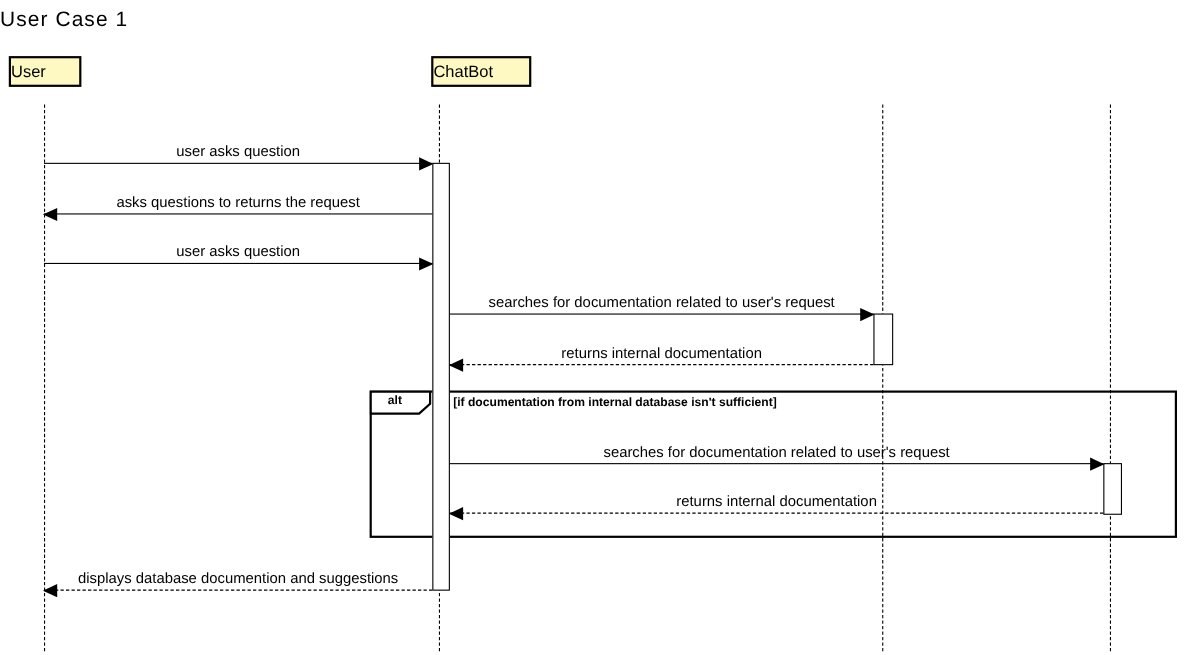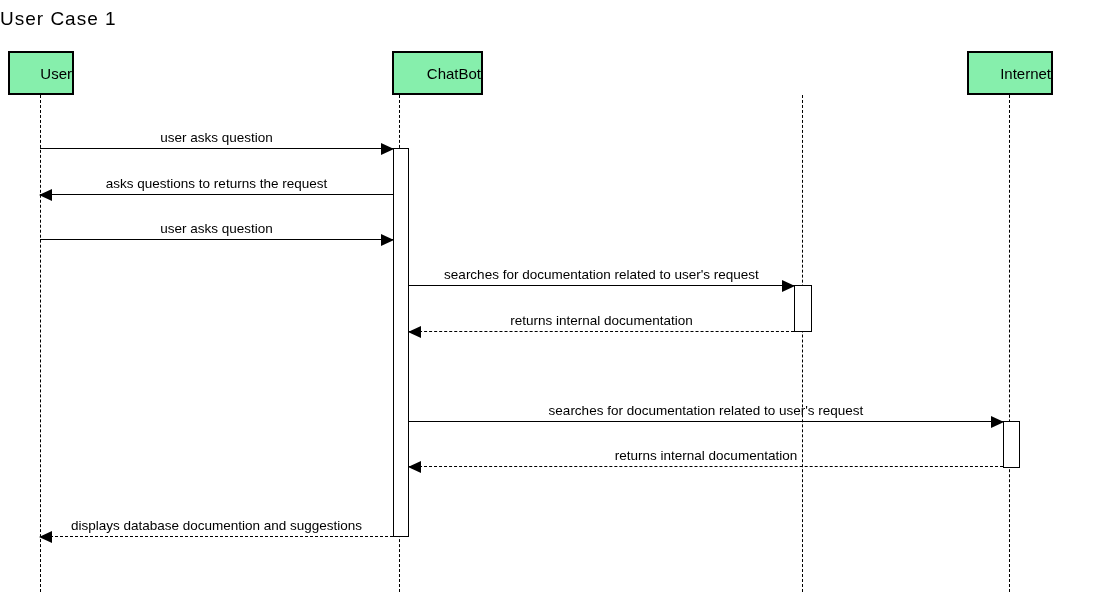--- a/index.html
+++ b/index.html
@@ -18,27 +18,27 @@
     top: 8px;
     left: 0;
     width: 1093px;
     text-align: left;
     font-size: 19px;
     letter-spacing: 1px;
   }
 
   .participant {
     position: absolute;
-    height: 44px;
+    height: 28px;
     border: 2.5px solid #000;
-    background: #86efac;
+    background: #fef9c3;
     box-sizing: border-box;
     display: flex;
     align-items: center;
-    justify-content: flex-end;
+    justify-content: flex-start;
     font-size: 15px;
     z-index: 5;
   }
 
   .lifeline {
     position: absolute;
     top: 95px;
     height: 497px;
     width: 0;
     border-left: 1.5px dashed #000;
@@ -121,20 +121,29 @@
 
 <div class="canvas">
 
   <div class="diagram-title">User Case 1</div>
 
   <div class="lifeline" style="left:40px;"></div>
   <div class="lifeline" style="left:399px;"></div>
   <div class="lifeline" style="left:802px;"></div>
   <div class="lifeline" style="left:1009px;"></div>
 
+  <div class="fragment">
+    <div class="fragment-label">
+      <svg width="58" height="23">
+        <path d="M1,1 H55 V12 L45,21 H1 Z" fill="#ffffff" stroke="#000000" stroke-width="2"></path>
+      </svg>
+      <div class="fragment-operator">alt</div>
+    </div>
+    <div class="fragment-condition">[if documentation from internal database isn't sufficient]</div>
+  </div>
 
   <div class="activation activation-chatbot"></div>
   <div class="activation activation-database"></div>
   <div class="activation activation-internet"></div>
 
   <div class="message solid msg-1">
     <div class="msg-label">user asks question</div>
     <div class="arrowhead right"></div>
   </div>
 
@@ -172,17 +181,14 @@
     <div class="msg-label">displays database documention and suggestions</div>
     <div class="arrowhead left"></div>
   </div>
 
   <div class="participant" style="left:8px;   width:66px;  top:51px;">
     <span>User</span>
   </div>
   <div class="participant" style="left:355px; width:91px;  top:51px;margin-left:37px;">
     <span>ChatBot</span>
   </div>
-  <div class="participant" style="left:967px; width:86px;  top:51px;">
-    <span>Internet</span>
-  </div>
 
 </div>
 
 </body></html>

